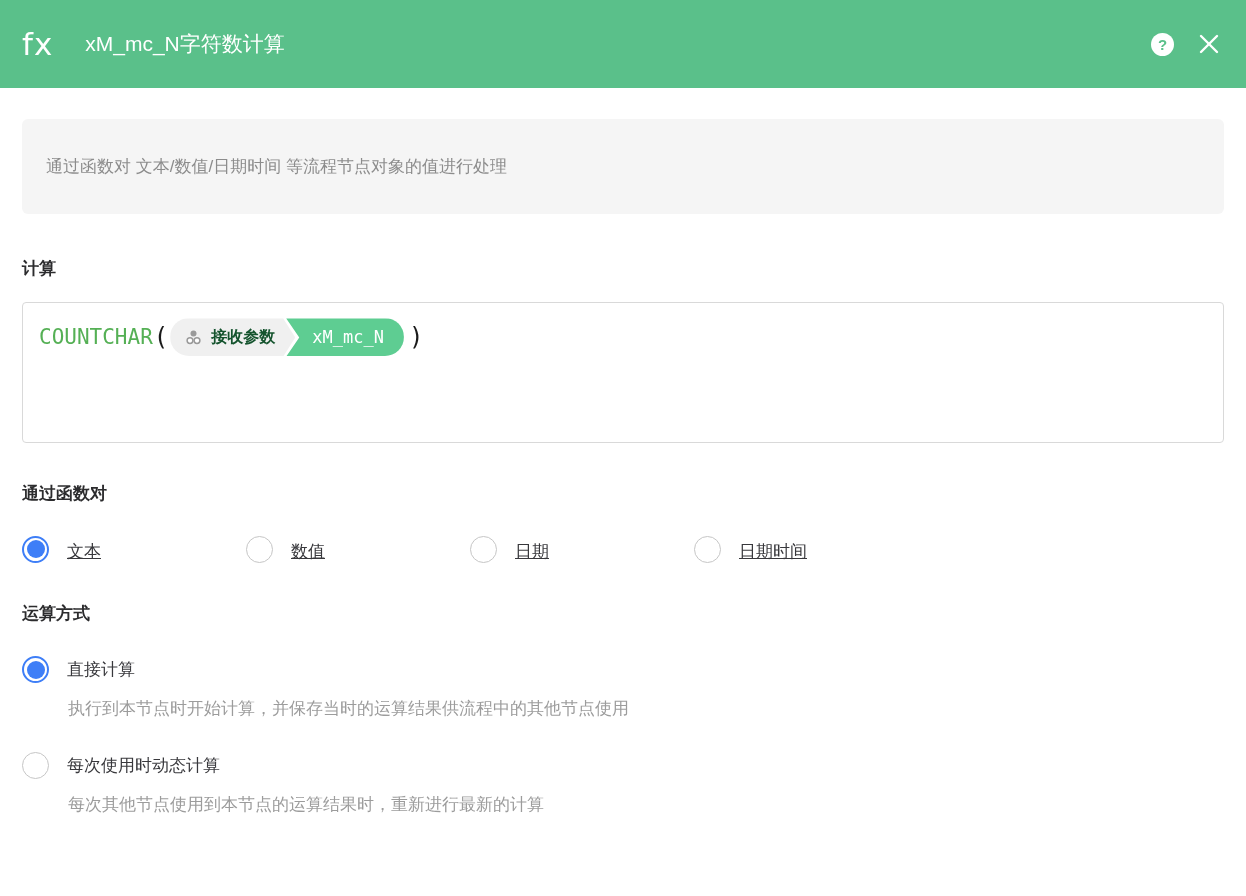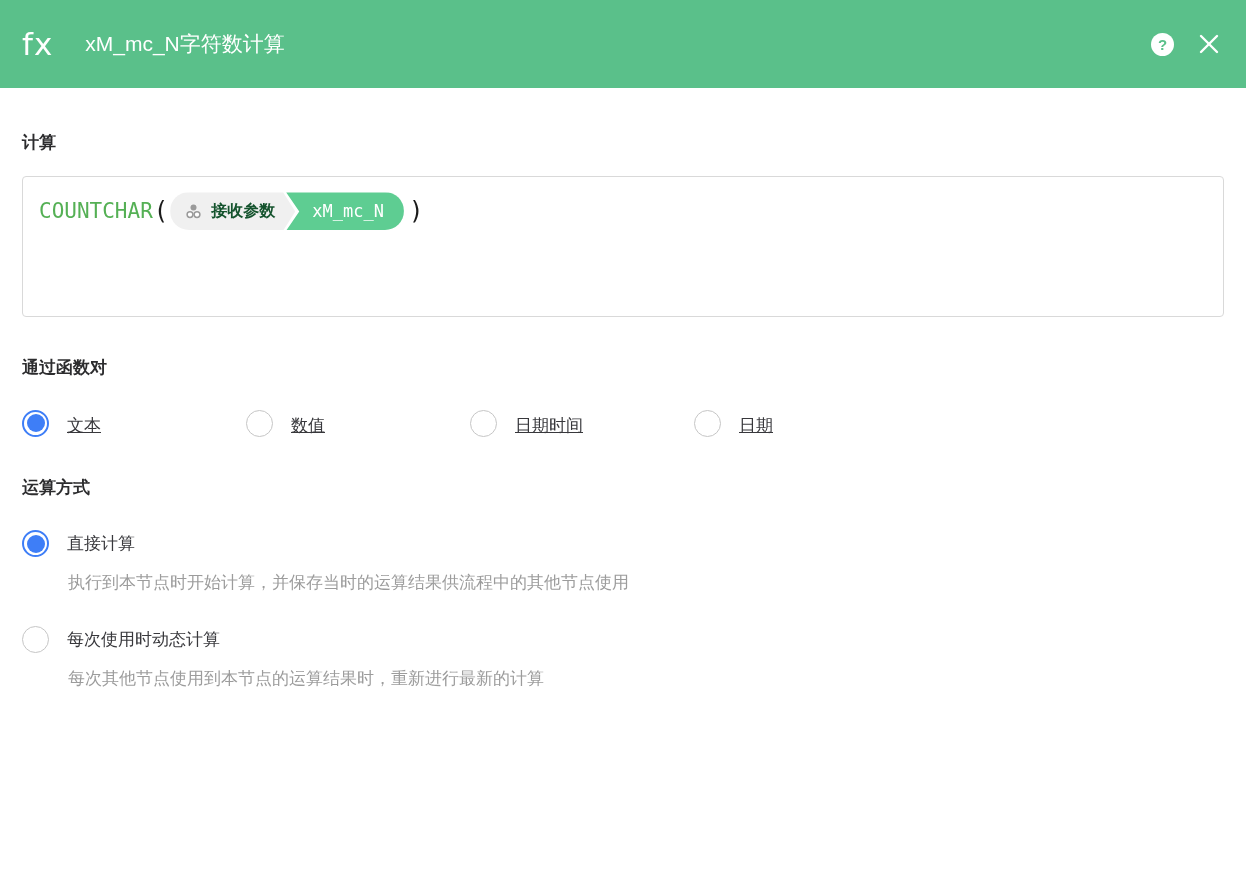--- a/index.html
+++ b/index.html
@@ -103,20 +103,23 @@
       <svg width="22" height="22" viewBox="0 0 22 22">
         <line x1="3" y1="3" x2="19" y2="19" stroke="#ffffff" stroke-width="2.4" stroke-linecap="round"></line>
         <line x1="19" y1="3" x2="3" y2="19" stroke="#ffffff" stroke-width="2.4" stroke-linecap="round"></line>
       </svg>
     </div>
   </div>
 </div>
 
 <div class="content">
 
+  <div class="info-box">
+    <span>通过函数对 文本/数值/日期时间 等流程节点对象的值进行处理</span>
+  </div>
 
   <div class="section-label calc-label">计算</div>
 
   <div class="formula-box">
     <div class="formula-line">
       <span class="fn-name">COUNTCHAR</span>
       <span class="paren open">(</span>
       <span class="fx-chip">
         <span class="chip-left">
           <svg width="17" height="17" viewBox="0 0 17 17">
@@ -138,25 +141,25 @@
     <div class="radio-option">
       <span class="radio checked"></span>
       <span class="radio-label">文本</span>
     </div>
     <div class="radio-option">
       <span class="radio"></span>
       <span class="radio-label">数值</span>
     </div>
     <div class="radio-option">
       <span class="radio"></span>
-      <span class="radio-label">日期时间</span>
+      <span class="radio-label">日期</span>
     </div>
     <div class="radio-option">
       <span class="radio"></span>
-      <span class="radio-label">日期</span>
+      <span class="radio-label">日期时间</span>
     </div>
   </div>
 
   <div class="section-label mode-label">运算方式</div>
 
   <div class="mode-option">
     <div class="mode-head">
       <span class="radio checked"></span>
       <span class="radio-label">直接计算</span>
     </div>

